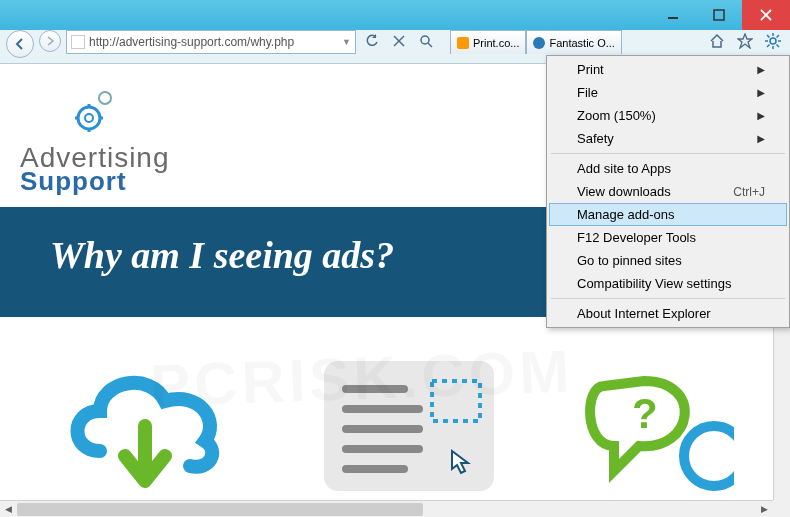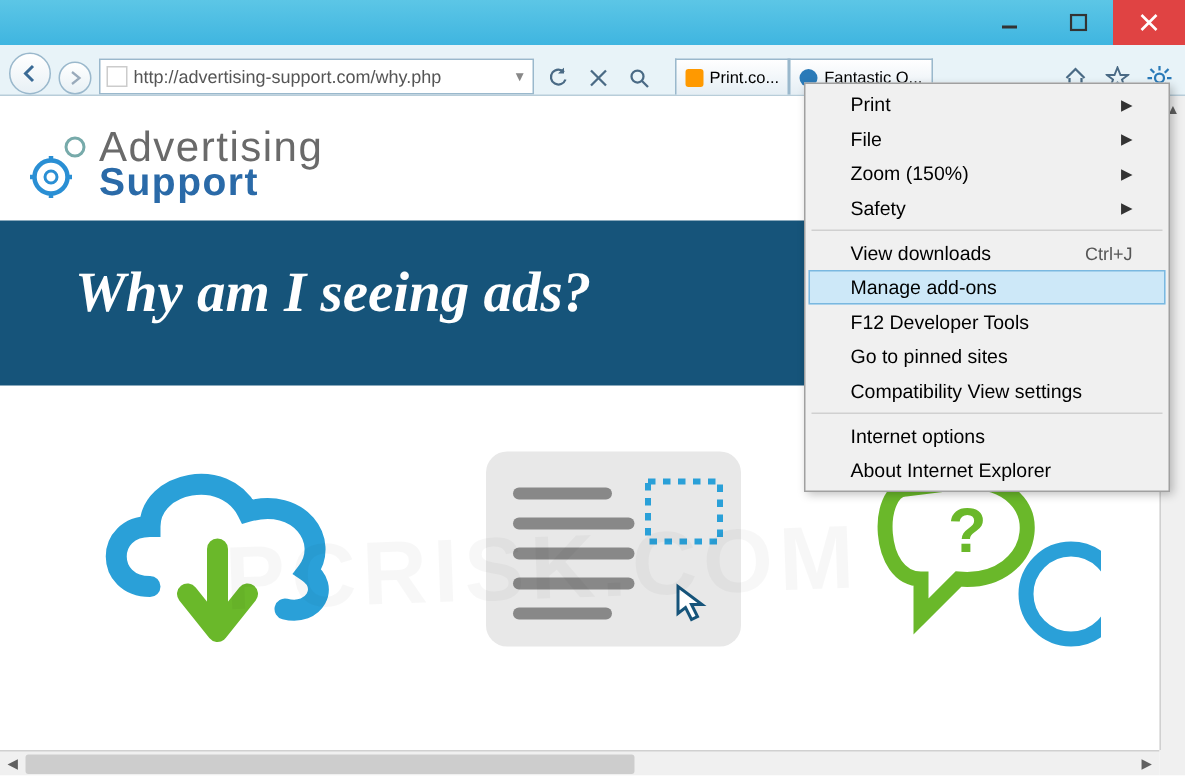--- a/index.html
+++ b/index.html
@@ -5,60 +5,60 @@
 * { margin: 0; padding: 0; box-sizing: border-box; font-family: "Segoe UI", Tahoma, sans-serif; }
 body { width: 790px; height: 517px; overflow: hidden; background: #fff; position: relative; }
 
 
 .titlebar { height: 30px; background: linear-gradient(#5cc6e6, #3fb5e0); display: flex; align-items: stretch; justify-content: flex-end; }
 .win-btn { width: 46px; display: flex; align-items: center; justify-content: center; }
 .win-btn svg { display: block; }
 .close { background: #e04343; width: 48px; }
 
 
-.toolbar { height: 34px; background: #e8f3f8; border-bottom: 1px solid #b8cdd9; display: flex; align-items: flex-end; padding: 0 6px; gap: 5px; }
+.toolbar { height: 34px; background: #e8f3f8; border-bottom: 1px solid #b8cdd9; display: flex; align-items: flex-start; padding: 0 6px; gap: 5px; }
 .nav-btn { width: 28px; height: 28px; border-radius: 50%; border: 1px solid #9ab8cc; background: linear-gradient(#fff,#e8f0f5); display: flex; align-items: center; justify-content: center; }
 .nav-btn.fwd { width: 22px; height: 22px; }
 .addr { flex: 0 0 290px; height: 24px; border: 1px solid #9ab8cc; background: #fff; display: flex; align-items: center; padding: 0 4px; }
 .addr input { border: none; outline: none; flex: 1; font-size: 12px; color: #555; }
 .addr .favicon { width: 14px; height: 14px; background: #fff; border: 1px solid #ccc; margin-right: 4px; }
 .tool-icon { width: 22px; height: 22px; display: flex; align-items: center; justify-content: center; color: #4a6a85; }
 .tabs { display: flex; margin-left: 8px; gap: 0; }
 .tab { height: 24px; border: 1px solid #9ab8cc; border-bottom: none; background: linear-gradient(#fff,#e5eef4); padding: 0 6px; display: flex; align-items: center; font-size: 11px; gap: 4px; max-width: 100px; overflow: hidden; white-space: nowrap; }
 .tab.active { background: #fff; }
 .tab-x { color: #888; margin-left: 2px; font-size: 10px; }
 .tab-fav { width: 12px; height: 12px; display: inline-block; }
 .spacer { flex: 1; }
 .right-icons { display: flex; gap: 6px; margin-left: 4px; }
 .gear { color: #2a7ab8; }
 
 
 .content { position: relative; height: 436px; background: #fff; overflow: hidden; border-right: 1px solid #bcd; }
 .logo-area { padding: 18px 20px 10px 20px; display: flex; align-items: center; justify-content: space-between; }
-.logo { display: flex; gap: 6px; }
+.logo { display: flex; align-items: center; gap: 6px; flex-direction: column; }
 .logo svg { flex: none; }
 .logo-text .l1 { font-size: 28px; color: #6a6a6a; font-weight: 300; letter-spacing: 1px; }
 .logo-text .l2 { font-size: 26px; color: #2a6aa8; font-weight: 600; margin-top: -8px; letter-spacing: 1px; }
 .subhead { color: #2a6aa8; font-size: 20px; font-style: italic; font-family: Georgia, serif; }
 .hero { background: #16547a; color: #fff; padding: 26px 24px 40px 24px; }
 .hero h1 { font-family: Georgia, serif; font-style: italic; font-weight: bold; font-size: 38px; margin-left: 26px; }
 .icons-row { display: flex; justify-content: space-around; align-items: center; padding: 34px 20px 0 20px; }
 .icons-row svg { display: block; }
 
 
 .vscroll { position: absolute; right: 0; top: 64px; width: 17px; height: 436px; background: #f0f0f0; border-left: 1px solid #d0d0d0; }
 .vscroll .arrow { height: 17px; background: #f0f0f0; display: flex; align-items: center; justify-content: center; color: #606060; font-size: 9px; }
 .hscroll { position: absolute; left: 0; bottom: 0; right: 17px; height: 17px; background: #f0f0f0; border-top: 1px solid #d0d0d0; display: flex; }
 .hscroll .arrow { width: 17px; display: flex; align-items: center; justify-content: center; color: #606060; font-size: 9px; }
 .hscroll .track { flex: 1; position: relative; }
 .hscroll .thumb { position: absolute; left: 0; top: 2px; height: 13px; width: 55%; background: #cdcdcd; border-radius: 2px; }
 .corner { position: absolute; right: 0; bottom: 0; width: 17px; height: 17px; background: #f0f0f0; }
 
 
-.menu { position: absolute; top: 55px; right: 10px; width: 244px; background: #f0f0f0; border: 1px solid #a0a0a0; box-shadow: 2px 2px 6px rgba(0,0,0,.25); font-size: 13px; padding: 2px; }
+.menu { position: absolute; top: 55px; right: 0; width: 244px; background: #f0f0f0; border: 1px solid #a0a0a0; box-shadow: 2px 2px 6px rgba(0,0,0,.25); font-size: 13px; padding: 2px; }
 .menu-item { padding: 4px 22px 4px 28px; display: flex; align-items: center; justify-content: space-between; position: relative; cursor: default; }
 .menu-item .arrow-r { color: #333; font-size: 10px; }
 .menu-item.highlight { background: #cde8f8; border: 1px solid #7ab8e0; padding: 3px 21px 3px 27px; align-items: center; }
 .menu-sep { height: 1px; background: #d0d0d0; margin: 3px 2px; }
 .kbd { color: #555; font-size: 12px; }
 
 .watermark { position: absolute; top: 280px; left: 150px; font-size: 60px; color: rgba(0,0,0,0.03); font-weight: 700; letter-spacing: 4px; pointer-events: none; transform: rotate(-2deg); }
 </style>
 </head>
 <body>
@@ -238,35 +238,35 @@
   <div class="menu-item">
       <span>Zoom (150%)</span>
       <span class="arrow-r">▶</span>
     </div>
   <div class="menu-item">
       <span>Safety</span>
       <span class="arrow-r">▶</span>
     </div>
   <div class="menu-sep"></div>
   <div class="menu-item">
+      <span>Add site to Apps</span>
+    </div>
+  <div class="menu-item">
       <span>View downloads</span>
       <span class="kbd">Ctrl+J</span>
     </div>
   <div class="menu-item highlight">
       <span>Manage add-ons</span>
     </div>
   <div class="menu-item">
       <span>F12 Developer Tools</span>
     </div>
   <div class="menu-item">
       <span>Go to pinned sites</span>
     </div>
   <div class="menu-item">
       <span>Compatibility View settings</span>
     </div>
   <div class="menu-sep"></div>
   <div class="menu-item">
-      <span>Internet options</span>
-    </div>
-  <div class="menu-item">
       <span>About Internet Explorer</span>
     </div>
 </div>
 
 </body></html>

